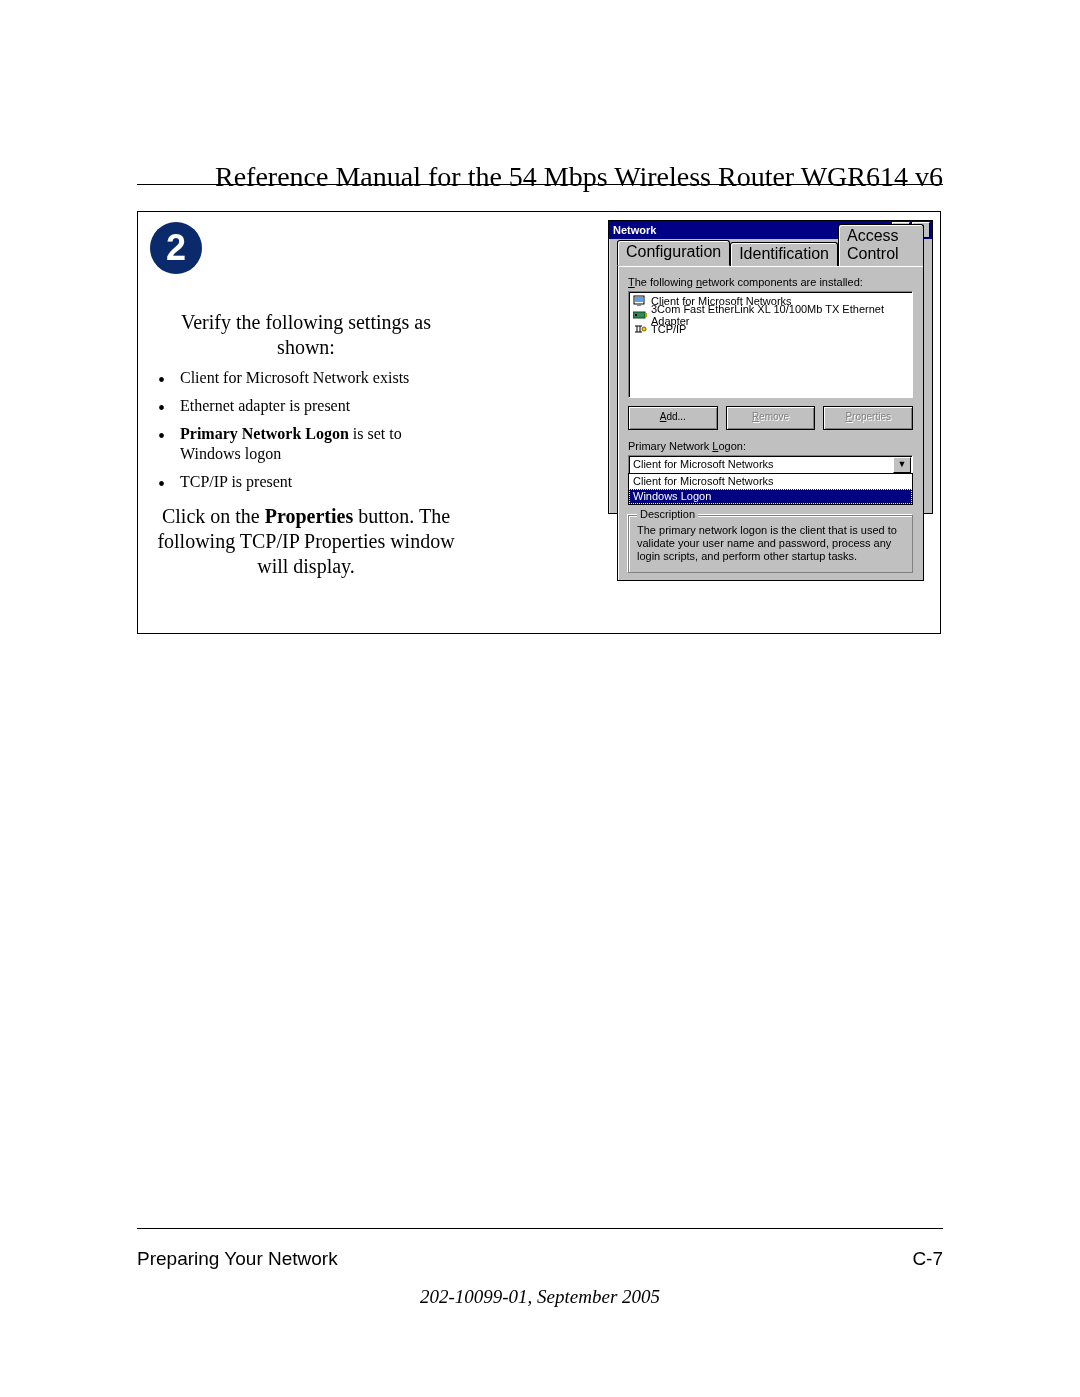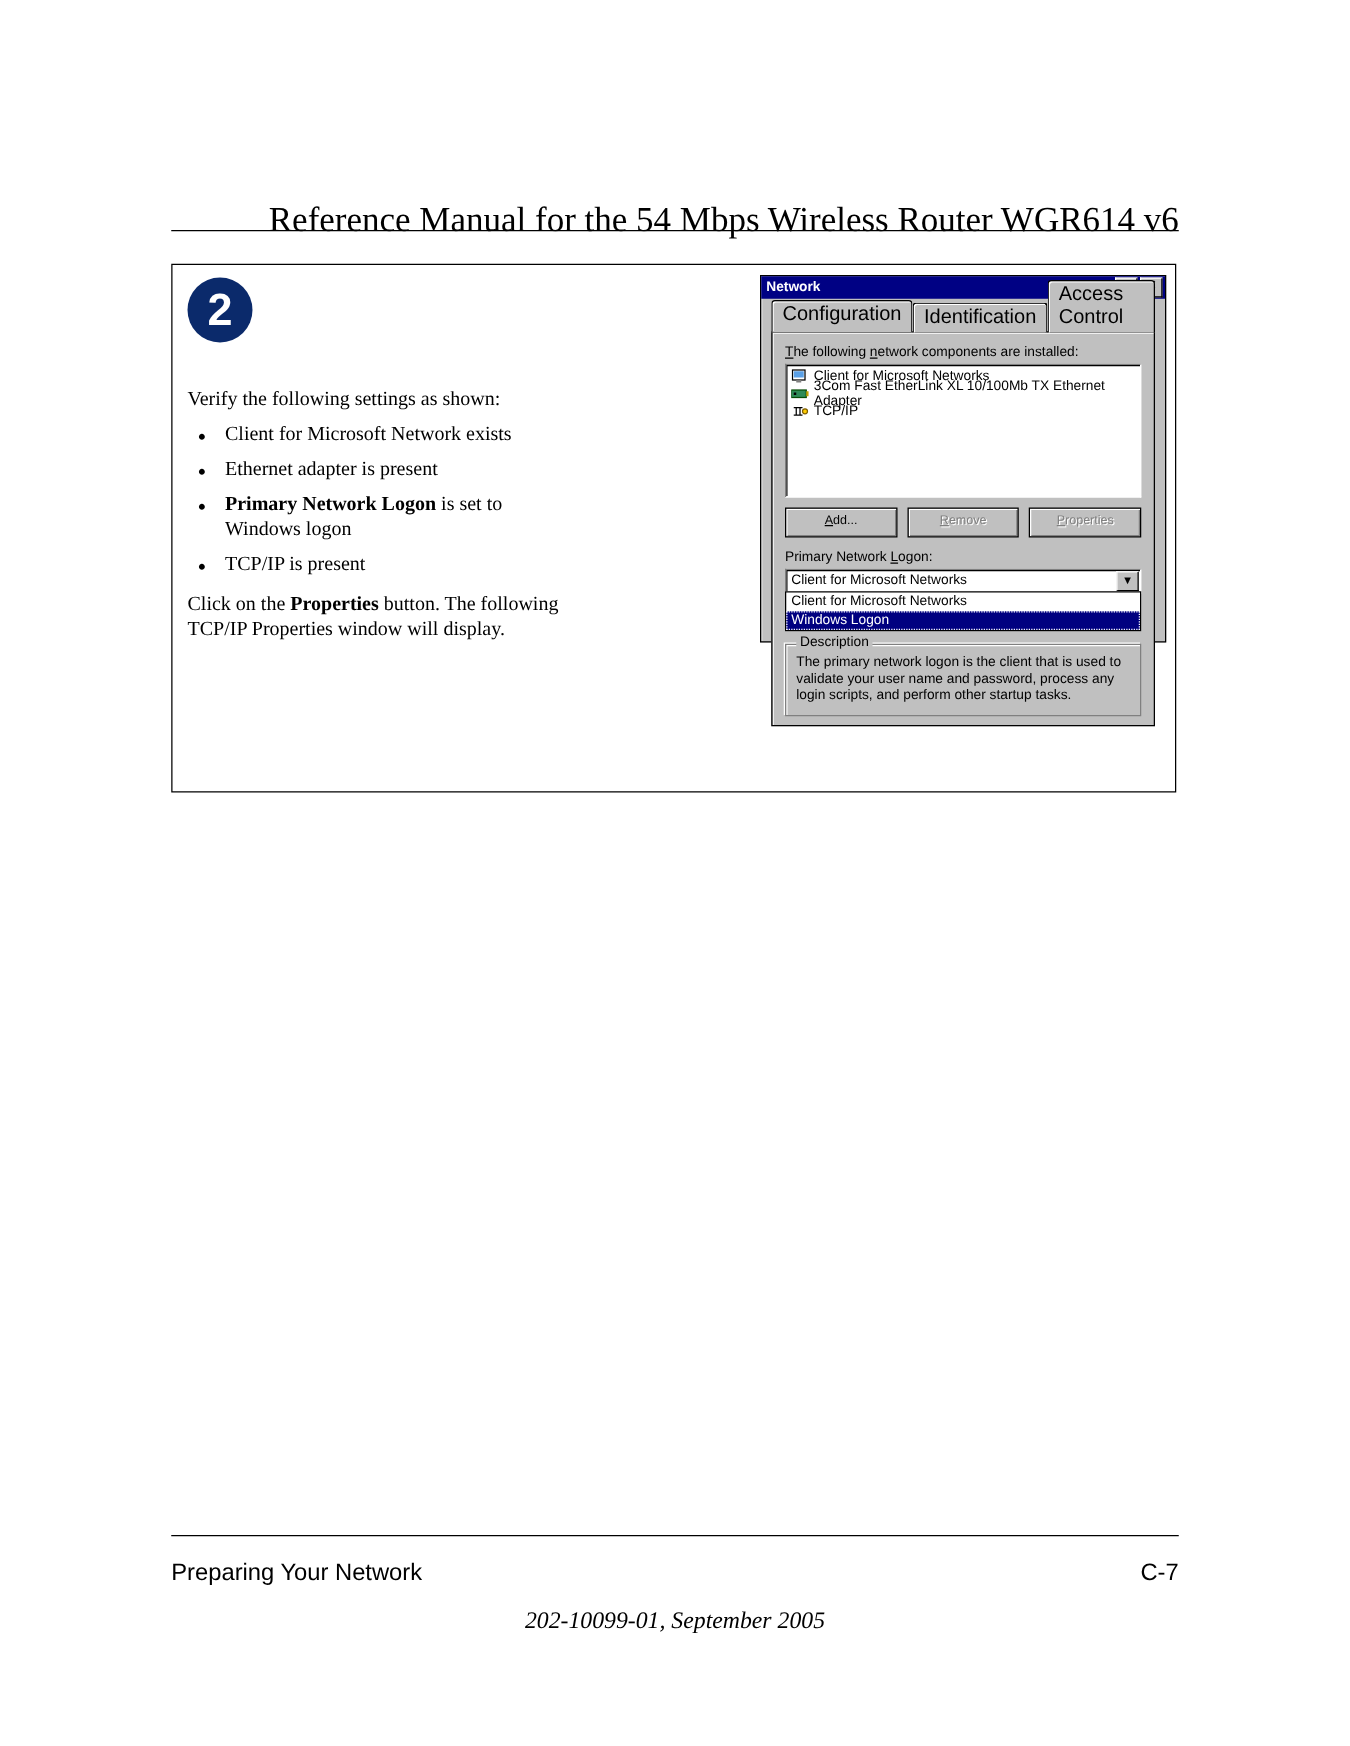--- a/index.html
+++ b/index.html
@@ -84,22 +84,23 @@
     background:#0b2a6b;
     color:#fff;
     font-family: Arial, Helvetica, sans-serif;
     font-weight:bold;
     font-size:36px;
     line-height:52px;
     text-align:center;
     margin-bottom:36px;
   }
   .body-text {
-    font-size:16px;
+    font-size:20px;
     line-height:1.25;
+    text-align:center;
   }
   ul.bullets {
     list-style:none;
     padding:0; margin:8px 0 12px 0;
   }
   ul.bullets li {
     position:relative;
     padding-left:30px;
     margin-bottom:8px;
     font-size:16px;

